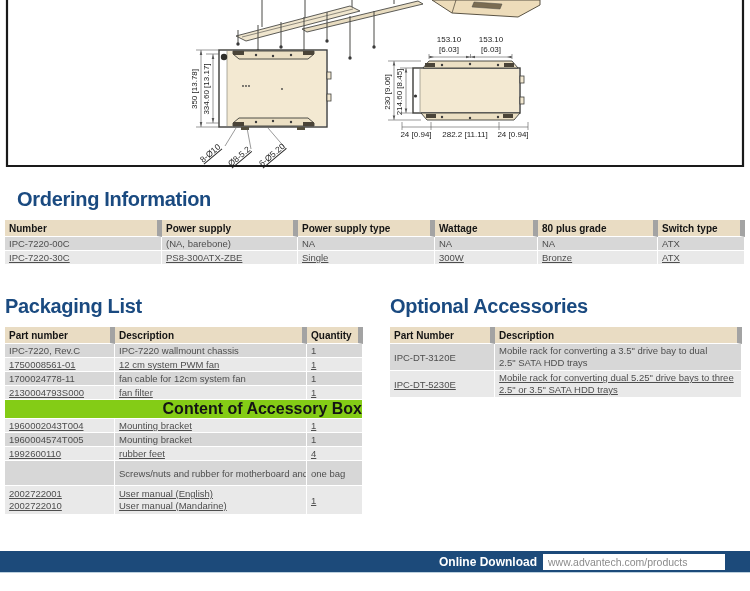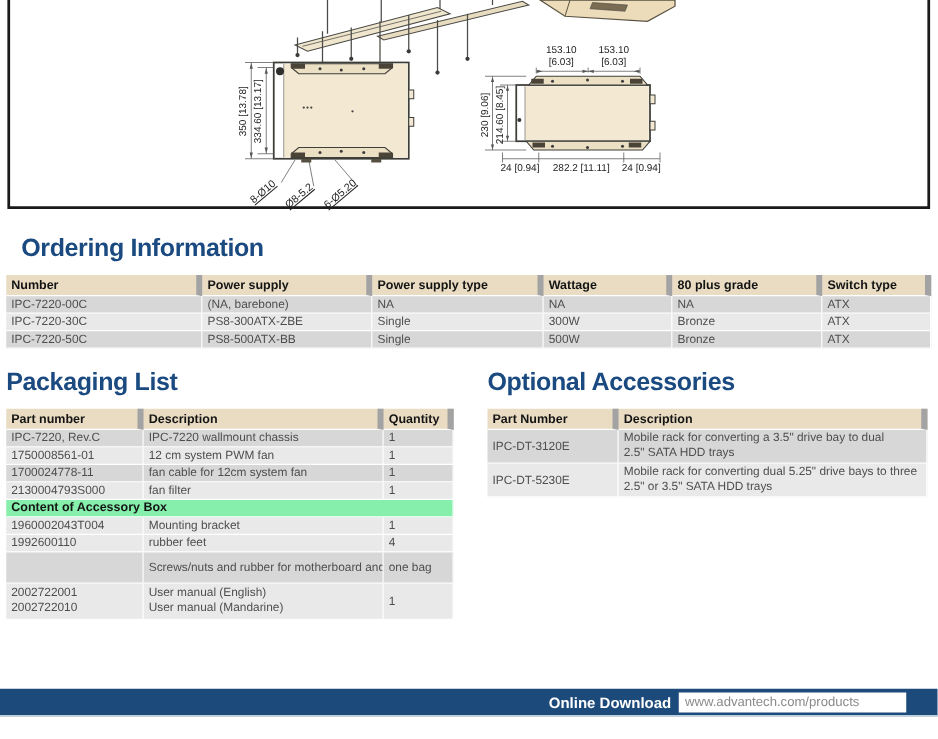--- a/index.html
+++ b/index.html
@@ -25,22 +25,22 @@
     text-align:left;padding:0 0 0 4px;height:16px;vertical-align:middle;
     border-right:5px solid #a3a3a3;border-bottom:1px solid #fff;
     overflow:hidden;white-space:nowrap;
   }
   table.tbl td{
     padding:0 0 0 4px;height:13px;vertical-align:middle;
     border-right:1px solid #fff;border-bottom:1px solid #fff;
     overflow:hidden;white-space:nowrap;
   }
   tr.rd td{background:#d7d7d7;}
-  tr.rl td{background:#e9e9e9;}
-  td.sec{background:#86efac;color:#141414;font-weight:700;font-size:10px;}
+  tr.rl td{background:#e9e9e9;text-decoration:underline;}
+  td.sec{background:#84cc16;color:#141414;font-weight:700;font-size:16px;text-align:right;}
   td.wrap{white-space:normal;line-height:11px;}
   tr.h24 td{height:24px;}
   tr.h28 td{height:28px;}
   tr.h26 td{height:26px;}
   .cellline{line-height:12px;white-space:nowrap;}
   
   .footer-bar{
     position:absolute;left:0;top:551px;width:750px;height:21px;
     background:#1c4a7a;display:flex;align-items:center;justify-content:flex-end;
     border-bottom:1px solid #bcd0de;
@@ -249,28 +249,20 @@
       <td>ATX</td>
     </tr>
     <tr class="rl">
       <td>IPC-7220-30C</td>
       <td>PS8-300ATX-ZBE</td>
       <td>Single</td>
       <td>300W</td>
       <td>Bronze</td>
       <td>ATX</td>
     </tr>
-    <tr class="rd">
-      <td>IPC-7220-50C</td>
-      <td>PS8-500ATX-BB</td>
-      <td>Single</td>
-      <td>500W</td>
-      <td>Bronze</td>
-      <td>ATX</td>
-    </tr>
   </tbody>
 </table>
 
 <div class="sec-title" style="left:5px;top:295px;">Packaging List</div>
 
 <table class="tbl" style="left:5px;top:327px;width:358px;">
   <colgroup>
       <col style="width:110px">
       <col style="width:192px">
       <col>
@@ -304,20 +296,25 @@
       <td>1</td>
     </tr>
     <tr>
       <td class="sec" colspan="3">Content of Accessory Box</td>
     </tr>
     <tr class="rl">
       <td>1960002043T004</td>
       <td>Mounting bracket</td>
       <td>1</td>
     </tr>
+    <tr class="rd">
+      <td>1960004574T005</td>
+      <td>Mounting bracket</td>
+      <td>1</td>
+    </tr>
     <tr class="rl">
       <td>1992600110</td>
       <td>rubber feet</td>
       <td>4</td>
     </tr>
     <tr class="rd h24">
       <td></td>
       <td class="wrap">Screws/nuts and rubber for motherboard and devices</td>
       <td>one bag</td>
     </tr>

